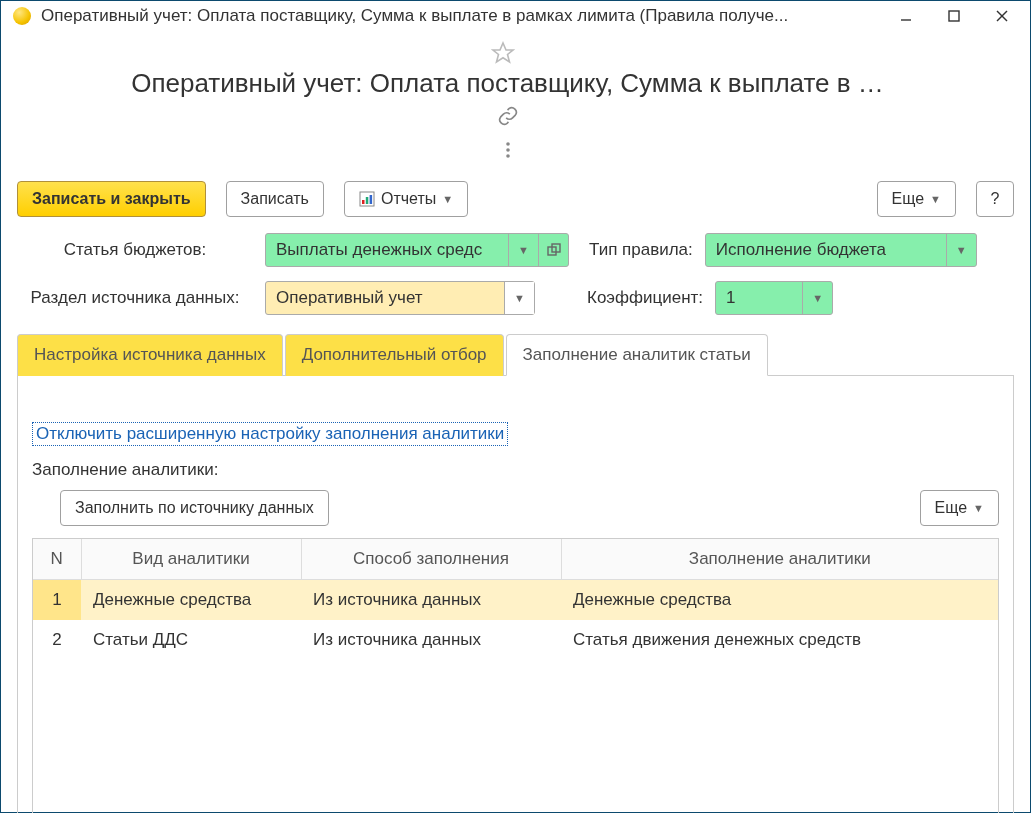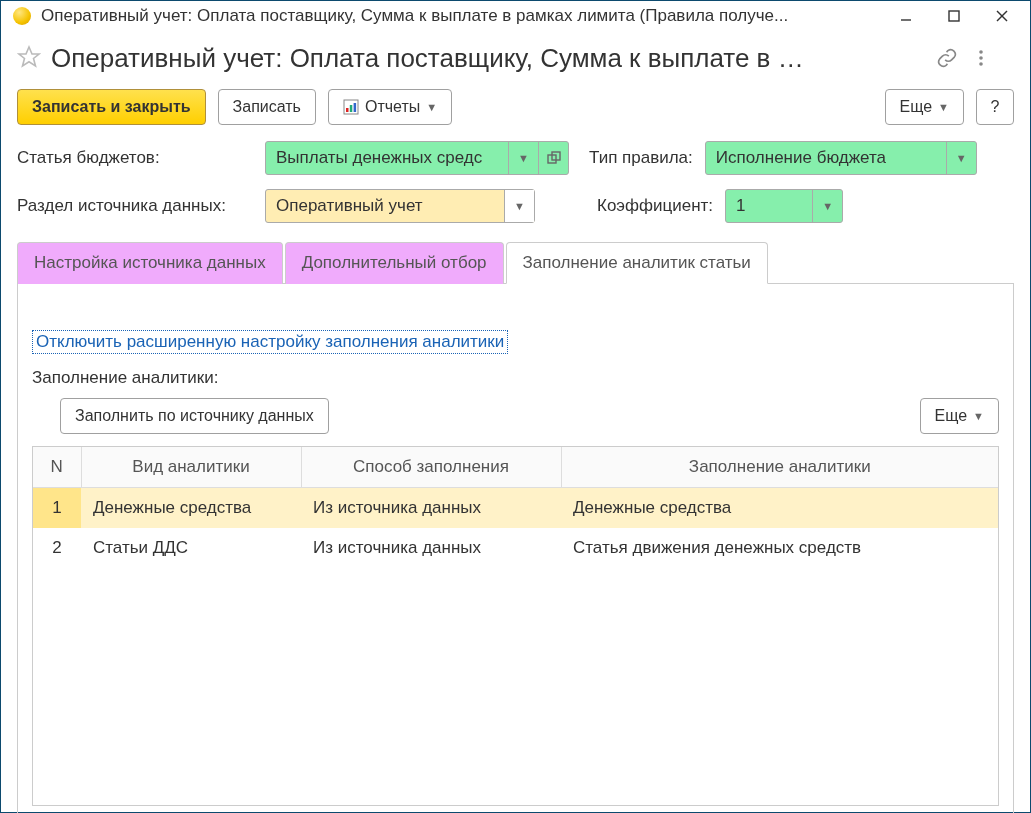--- a/index.html
+++ b/index.html
@@ -8,48 +8,48 @@
     
     
     .titlebar { display: flex; align-items: center; height: 40px; padding: 0 4px 0 12px; }
     .titlebar-icon { width: 18px; height: 18px; border-radius: 50%; background: radial-gradient(circle at 35% 30%, #ffe680, #f5c300 60%, #d49800); margin-right: 10px; }
     .titlebar-text { flex: 1; font-size: 17px; color: #333; white-space: nowrap; overflow: hidden; text-overflow: ellipsis; }
     .winbtns { display: flex; }
     .winbtn { width: 48px; height: 30px; display: flex; align-items: center; justify-content: center; color: #333; }
     .winbtn svg { width: 14px; height: 14px; }
     
     
-    .header { display: flex; align-items: center; padding: 10px 32px 14px 16px; }
+    .header { display: flex; align-items: center; padding: 10px 32px 14px 16px; flex-direction: column; }
     .star-icon { color: #bbb; margin-right: 10px; }
     .header-title { font-size: 26px; flex: 1; white-space: nowrap; overflow: hidden; text-overflow: ellipsis; color: #333; }
     .link-icon, .dots-icon { width: 34px; height: 34px; display: flex; align-items: center; justify-content: center; color: #888; }
     
     
-    .toolbar { display: flex; align-items: center; padding: 0 16px 16px 16px; gap: 12px; }
+    .toolbar { display: flex; align-items: center; padding: 0 16px 16px 16px; gap: 20px; }
     .btn { border: 1px solid #a0a0a0; background: #fff; border-radius: 4px; padding: 0 14px; height: 36px; font-size: 16px; display: inline-flex; align-items: center; gap: 6px; color: #333; }
     .btn-primary { background: linear-gradient(#ffe14d, #ffcf00); border-color: #b0903a; font-weight: bold; }
     .btn .caret { font-size: 11px; color: #666; }
     .spacer { flex: 1; }
     .btn-help { width: 38px; justify-content: center; padding: 0; }
     .reports-icon { display: inline-block; width: 16px; height: 16px; }
     
     
     .form { padding: 0 16px; }
     .form-row { display: flex; align-items: center; gap: 12px; margin-bottom: 14px; }
-    .form-label { font-size: 17px; color: #333; }
+    .form-label { font-size: 17px; color: #333; text-align: center; }
     .input-group { display: flex; align-items: stretch; border: 1px solid #aaa; border-radius: 3px; height: 34px; background: #86efac; }
     .input-group.highlight { background: #ffedb3; }
     .input-text { flex: 1; padding: 0 10px; display: flex; align-items: center; font-size: 17px; color: #333; white-space: nowrap; overflow: hidden; }
     .input-btn { width: 30px; border-left: 1px solid #aaa; display: flex; align-items: center; justify-content: center; color: #666; }
     .input-btn .caret { font-size: 11px; }
     
     
     .tabs-wrap { margin: 4px 16px 0 16px; }
     .tabs { display: flex; border-bottom: 1px solid #ccc; }
-    .tab { padding: 10px 16px; font-size: 17px; color: #555; border: 1px solid transparent; border-bottom: none; position: relative; top: 1px; background: #f0abfc; border-color: #ccc; margin-right: 2px; border-radius: 4px 4px 0 0; }
+    .tab { padding: 10px 16px; font-size: 17px; color: #555; border: 1px solid transparent; border-bottom: none; position: relative; top: 1px; background: #fde047; border-color: #ccc; margin-right: 2px; border-radius: 4px 4px 0 0; }
     .tab.active { background: #fff; border-color: #ccc; border-bottom: 1px solid #fff; }
     .tab-content { border: 1px solid #ccc; border-top: none; padding: 14px; }
     
     .link-text { color: #1a63b5; font-size: 17px; border: 1px dotted #1a63b5; padding: 1px 3px; display: inline-block; margin-top: 32px; }
     .section-label { font-size: 17px; color: #333; margin: 14px 0 10px 0; }
     .sub-toolbar { display: flex; align-items: center; gap: 10px; margin-bottom: 12px; padding-left: 28px; }
     
     
     .table-wrap { border: 1px solid #ccc; height: 360px; overflow: auto; }
     table { width: 100%; border-collapse: collapse; }
@@ -157,21 +157,21 @@
       </div>
     </div>
     <div class="form-row">
       <span class="form-label" style="width:236px">Раздел источника данных:</span>
       <div class="input-group highlight" style="width:270px">
         <span class="input-text">Оперативный учет</span>
         <span class="input-btn" style="background:#fff">
             <span class="caret">▼</span>
           </span>
       </div>
-      <span class="form-label" style="margin-left:50px">Коэффициент:</span>
+      <span class="form-label" style="margin-left:40px">Коэффициент:</span>
       <div class="input-group" style="width:118px">
         <span class="input-text">1</span>
         <span class="input-btn">
             <span class="caret">▼</span>
           </span>
       </div>
     </div>
   </div>
 
   <div class="tabs-wrap">

